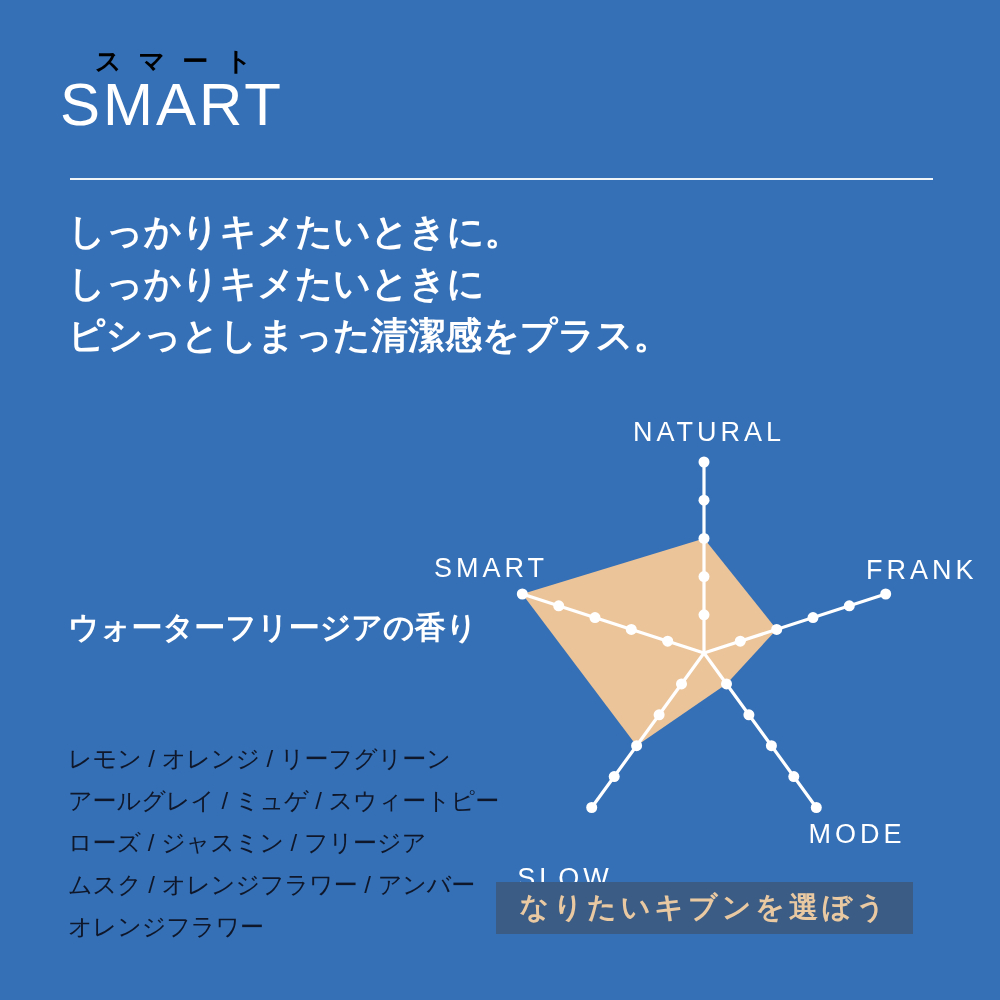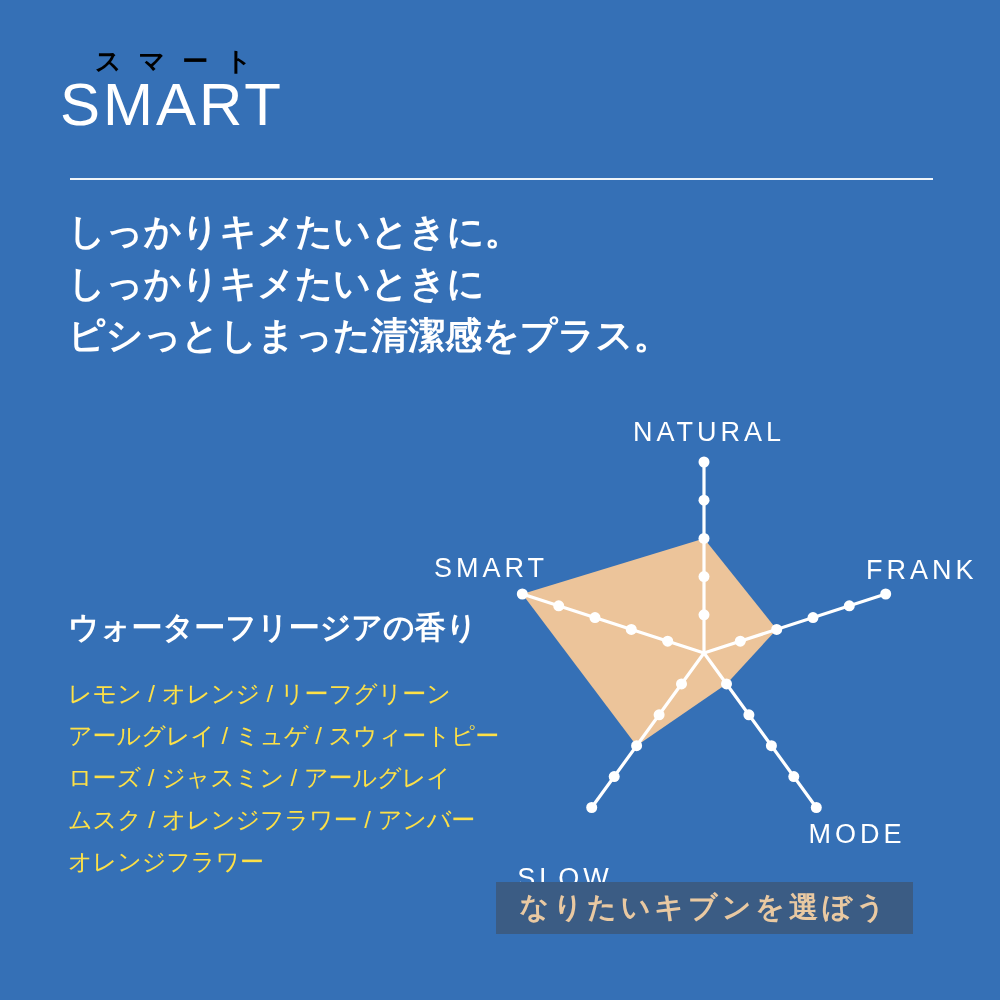--- a/index.html
+++ b/index.html
@@ -28,23 +28,23 @@
     left:68px;top:206px;
     font-size:37px;font-weight:bold;line-height:52px;
     white-space:nowrap;
   }
   .scent-head{
     left:68px;top:603px;
     font-size:31px;font-weight:bold;line-height:50px;
     white-space:nowrap;
   }
   .scent-notes{
-    left:68px;top:673px;
+    left:68px;top:738px;
     font-size:24px;font-weight:normal;line-height:42px;
-    white-space:nowrap;color:#fde047;
+    white-space:nowrap;color:#0f172a;
   }
   .radar-svg{left:0;top:0;width:1000px;height:1000px;}
   .axis-label{
     position:absolute;
     font-size:27px;font-weight:500;letter-spacing:4px;
     color:#ffffff;white-space:nowrap;
   }
   .lbl-natural{left:709px;top:417px;transform:translateX(-50%);}
   .lbl-frank{left:866px;top:555px;}
   .lbl-mode{left:857px;top:819px;transform:translateX(-50%);text-align:center;}
@@ -72,21 +72,21 @@
   <div>ピシっとしまった清潔感をプラス。</div>
 </div>
 
 <div class="abs scent-head">
   <div>ウォーターフリージアの香り</div>
 </div>
 
 <div class="abs scent-notes">
   <div>レモン / オレンジ / リーフグリーン</div>
   <div>アールグレイ / ミュゲ / スウィートピー</div>
-  <div>ローズ / ジャスミン / アールグレイ</div>
+  <div>ローズ / ジャスミン / フリージア</div>
   <div>ムスク / オレンジフラワー / アンバー</div>
   <div>オレンジフラワー</div>
 </div>
 
 <svg class="abs radar-svg" viewBox="0 0 1000 1000" xmlns="http://www.w3.org/2000/svg">
     <polygon points="704.0,538.4 776.7,629.4 726.5,683.9 636.6,745.7 522.3,594.0" fill="#ecc49a"></polygon>
     <line x1="704" y1="653" x2="704.0" y2="462.0" stroke="#ffffff" stroke-width="3.2" stroke-linecap="round"></line>
     <circle cx="704.0" cy="614.8" r="5.5" fill="#ffffff"></circle>
     <circle cx="704.0" cy="576.6" r="5.5" fill="#ffffff"></circle>
     <circle cx="704.0" cy="538.4" r="5.5" fill="#ffffff"></circle>

